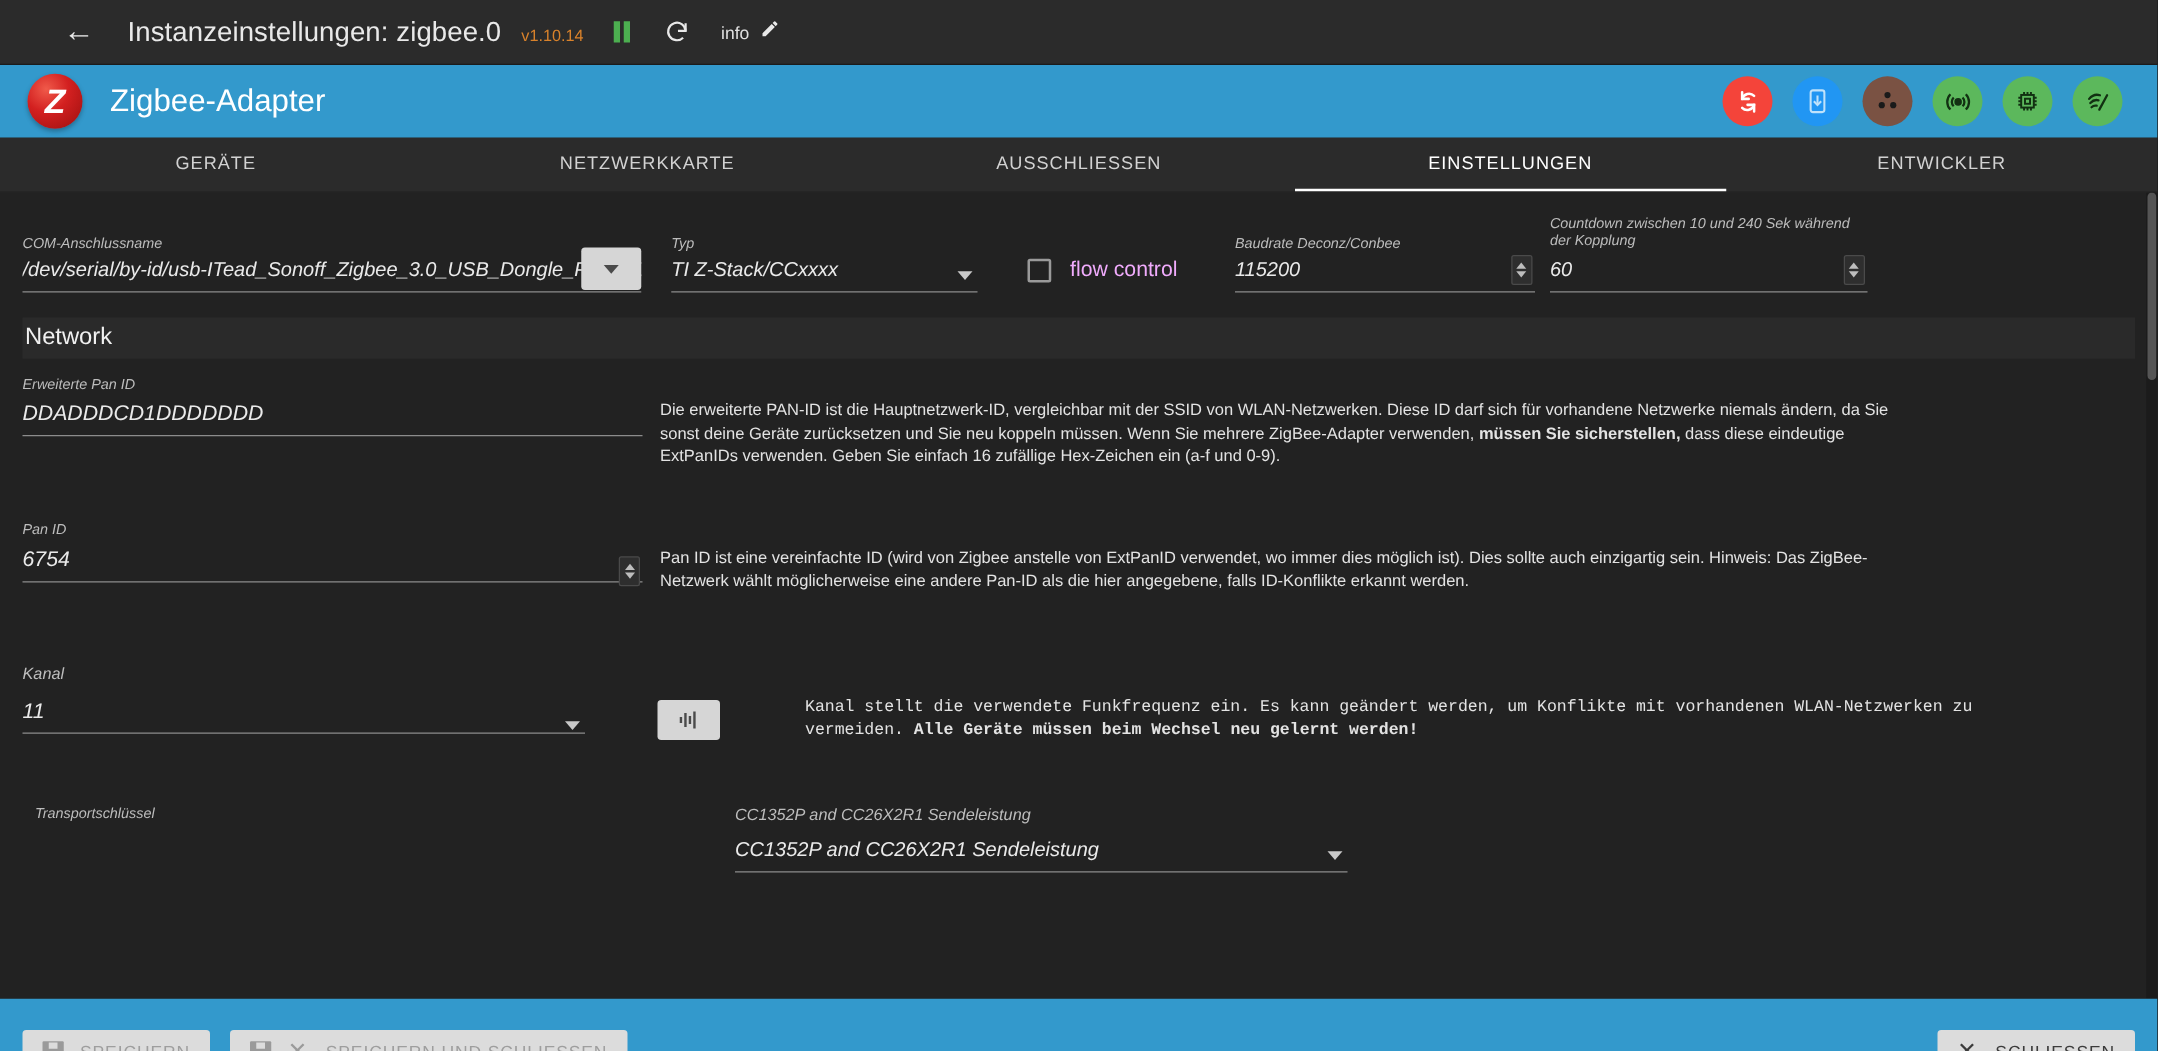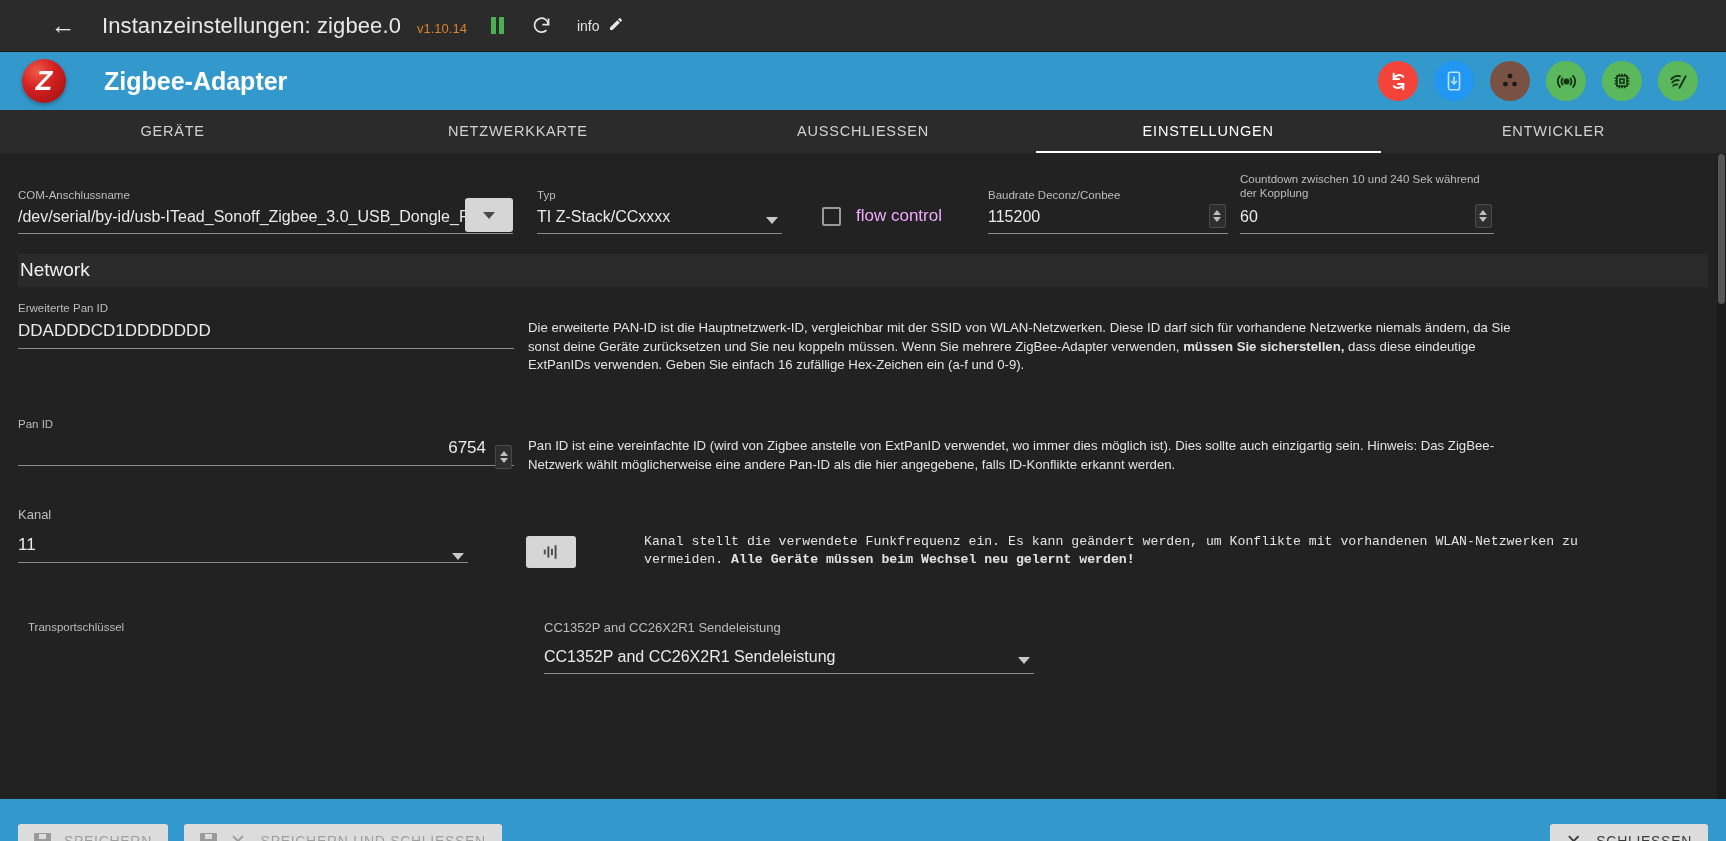--- a/index.html
+++ b/index.html
@@ -39,21 +39,21 @@
     height: 58px; background: #3399cc;
     display: flex; align-items: center; padding: 0 22px; position: relative;
   }
   .logo {
     width: 44px; height: 44px; border-radius: 50%;
     background: radial-gradient(circle at 34% 28%, #f05a4a 0%, #d32020 42%, #9b0f0f 100%);
     display: flex; align-items: center; justify-content: center;
     color: #fff; font-size: 27px; font-weight: 700; font-style: italic;
     box-shadow: 0 2px 4px rgba(0,0,0,.3); flex: none;
   }
-  .brand { color: #ffffff; font-size: 25px; margin-left: 38px; font-weight: 700; }
+  .brand { color: #ffffff; font-size: 25px; margin-left: 22px; font-weight: 400; }
   .hdr-icons { margin-left: auto; display: flex; align-items: center; gap: 16px; padding-right: 6px; }
   .circ {
     width: 40px; height: 40px; border-radius: 50%;
     display: flex; align-items: center; justify-content: center; cursor: pointer;
   }
   .circ svg { display: block; }
 
   
   .tabs {
     height: 44px; background: #2b2b2b; display: flex; align-items: stretch;
@@ -70,21 +70,21 @@
   .content { position: relative; height: 645px; background: #222222; overflow: hidden; }
   .scrollbar {
     position: absolute; right: 0; top: 0; width: 9px; height: 100%; background: #1b1b1b;
   }
   .scrollbar .thumb {
     position: absolute; top: 0; left: 1px; width: 7px; height: 150px;
     background: #555; border-radius: 4px;
   }
 
   .row { display: flex; padding: 0 18px; }
-  .field { position: relative; }
+  .field { position: relative; font-style: italic; }
   .flabel { color: #bdbdbd; font-size: 11.5px; white-space: pre-line; line-height: 1.25; }
   .fvalue {
     color: #eaeaea; font-size: 16px; padding: 6px 0 7px 0;
     border-bottom: 1px solid #8c8c8c; white-space: nowrap; overflow: hidden;
   }
   .caret {
     position: absolute; right: 4px; bottom: 10px; width: 0; height: 0;
     border-left: 6px solid transparent; border-right: 6px solid transparent;
     border-top: 7px solid #c9c9c9; cursor: pointer;
   }
@@ -289,49 +289,49 @@
         <div class="fvalue" style="font-size:17px;">DDADDDCD1DDDDDDD</div>
       </div>
       <div class="desc" style="width:1010px; margin-left:14px; padding-top:18px;">
         <span>Die erweiterte PAN-ID ist die Hauptnetzwerk-ID, vergleichbar mit der SSID von WLAN-Netzwerken. Diese ID darf sich für vorhandene Netzwerke niemals ändern, da Sie sonst deine Geräte zurücksetzen und Sie neu koppeln müssen. Wenn Sie mehrere ZigBee-Adapter verwenden, </span><b>müssen Sie sicherstellen,</b><span> dass diese eindeutige ExtPanIDs verwenden. Geben Sie einfach 16 zufällige Hex-Zeichen ein (a-f und 0-9).</span>
       </div>
     </div>
 
     <div class="row" style="margin-top:42px;">
       <div class="field" style="width:496px; position:relative;">
         <div class="flabel">Pan ID</div>
-        <div class="fvalue" style="font-size:17px; padding-right:28px;text-align:right;">6754</div>
+        <div class="fvalue" style="font-size:17px; padding-right:28px;">6754</div>
         <div class="spinner">
             <span class="up"></span>
             <span class="dn"></span>
           </div>
       </div>
       <div class="desc" style="width:1010px; margin-left:14px; padding-top:20px;">Pan ID ist eine vereinfachte ID (wird von Zigbee anstelle von ExtPanID verwendet, wo immer dies möglich ist). Dies sollte auch einzigartig sein. Hinweis: Das ZigBee-Netzwerk wählt möglicherweise eine andere Pan-ID als die hier angegebene, falls ID-Konflikte erkannt werden.</div>
     </div>
 
-    <div class="row" style="margin-top:32px;gap:48px;">
+    <div class="row" style="margin-top:56px;gap:48px;">
       <div class="field" style="width:450px; position:relative;">
         <div class="flabel" style="font-size:13px;">Kanal</div>
         <div class="fvalue" style="font-size:17px; padding-right:26px; padding-top:12px;">11</div>
         <div class="caret"></div>
       </div>
       <div class="btn-grey" style="width:50px; height:32px; margin-left:10px; align-self:flex-end; margin-bottom:2px;">
         <svg width="20" height="16" viewBox="0 0 24 20">
           <rect x="3" y="7" width="2.4" height="6" fill="#4a4a4a"></rect>
           <rect x="7.5" y="3" width="2.4" height="14" fill="#4a4a4a"></rect>
           <rect x="12" y="6" width="2.4" height="8" fill="#4a4a4a"></rect>
           <rect x="16.5" y="1.5" width="2.4" height="17" fill="#4a4a4a"></rect>
         </svg>
       </div>
       <div class="desc" style="width:1010px; margin-left:20px; padding-top:26px;font-family:Liberation Mono, monospace;">
         <span>Kanal stellt die verwendete Funkfrequenz ein. Es kann geändert werden, um Konflikte mit vorhandenen WLAN-Netzwerken zu vermeiden. </span><b>Alle Geräte müssen beim Wechsel neu gelernt werden!</b>
       </div>
     </div>
 
-    <div class="row" style="margin-top:50px;">
+    <div class="row" style="margin-top:50px;gap:44px;">
       <div class="field" style="width:506px; margin-left:10px;">
         <div class="flabel">Transportschlüssel</div>
       </div>
       <div class="field" style="width:490px; margin-left:10px; position:relative;">
         <div class="flabel" style="font-size:13px;">CC1352P and CC26X2R1 Sendeleistung</div>
         <div class="fvalue" style="font-size:16px; padding-right:26px; padding-top:12px;">CC1352P and CC26X2R1 Sendeleistung</div>
         <div class="caret"></div>
       </div>
     </div>
 

